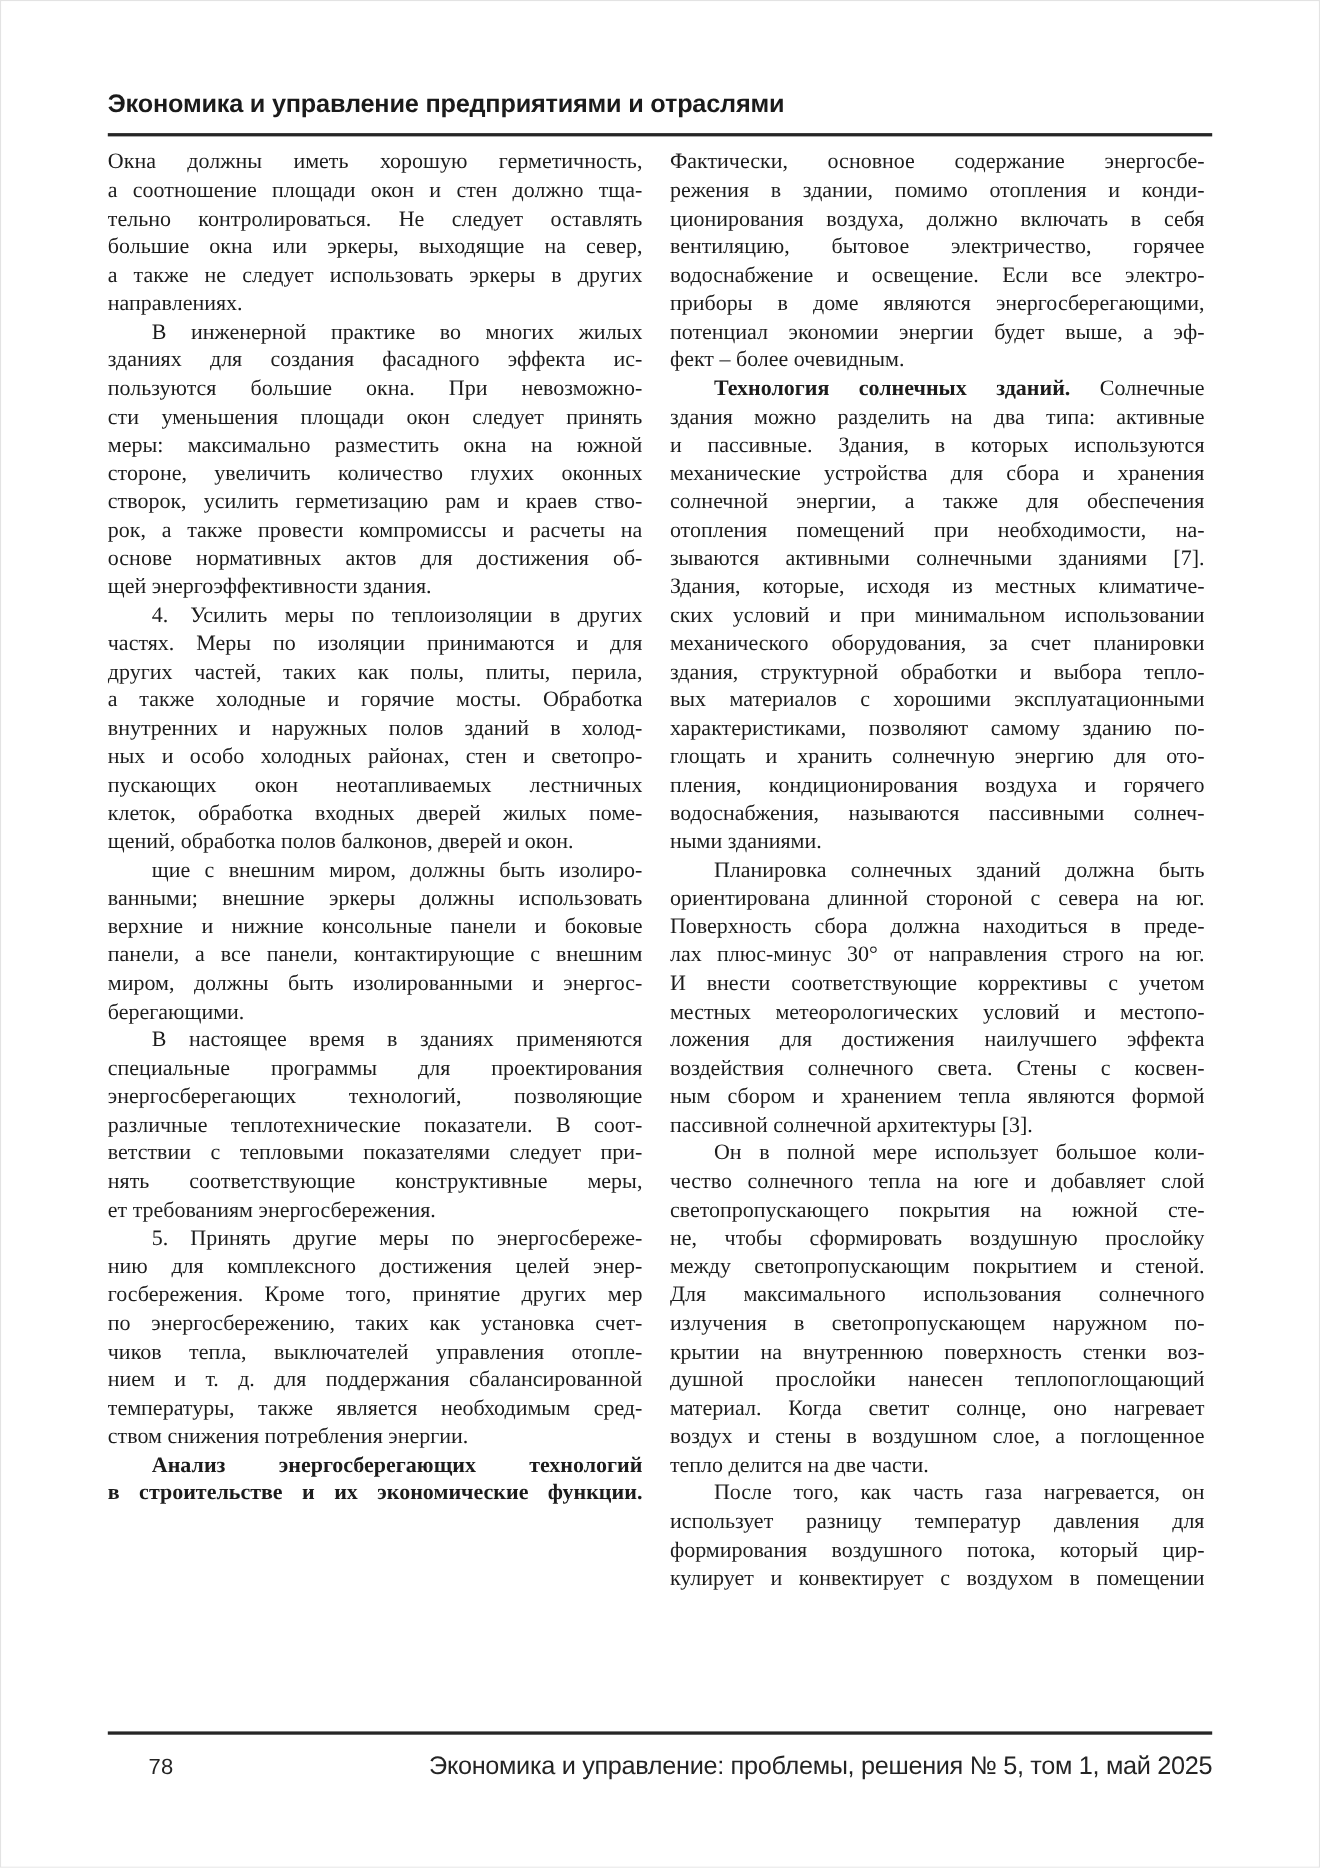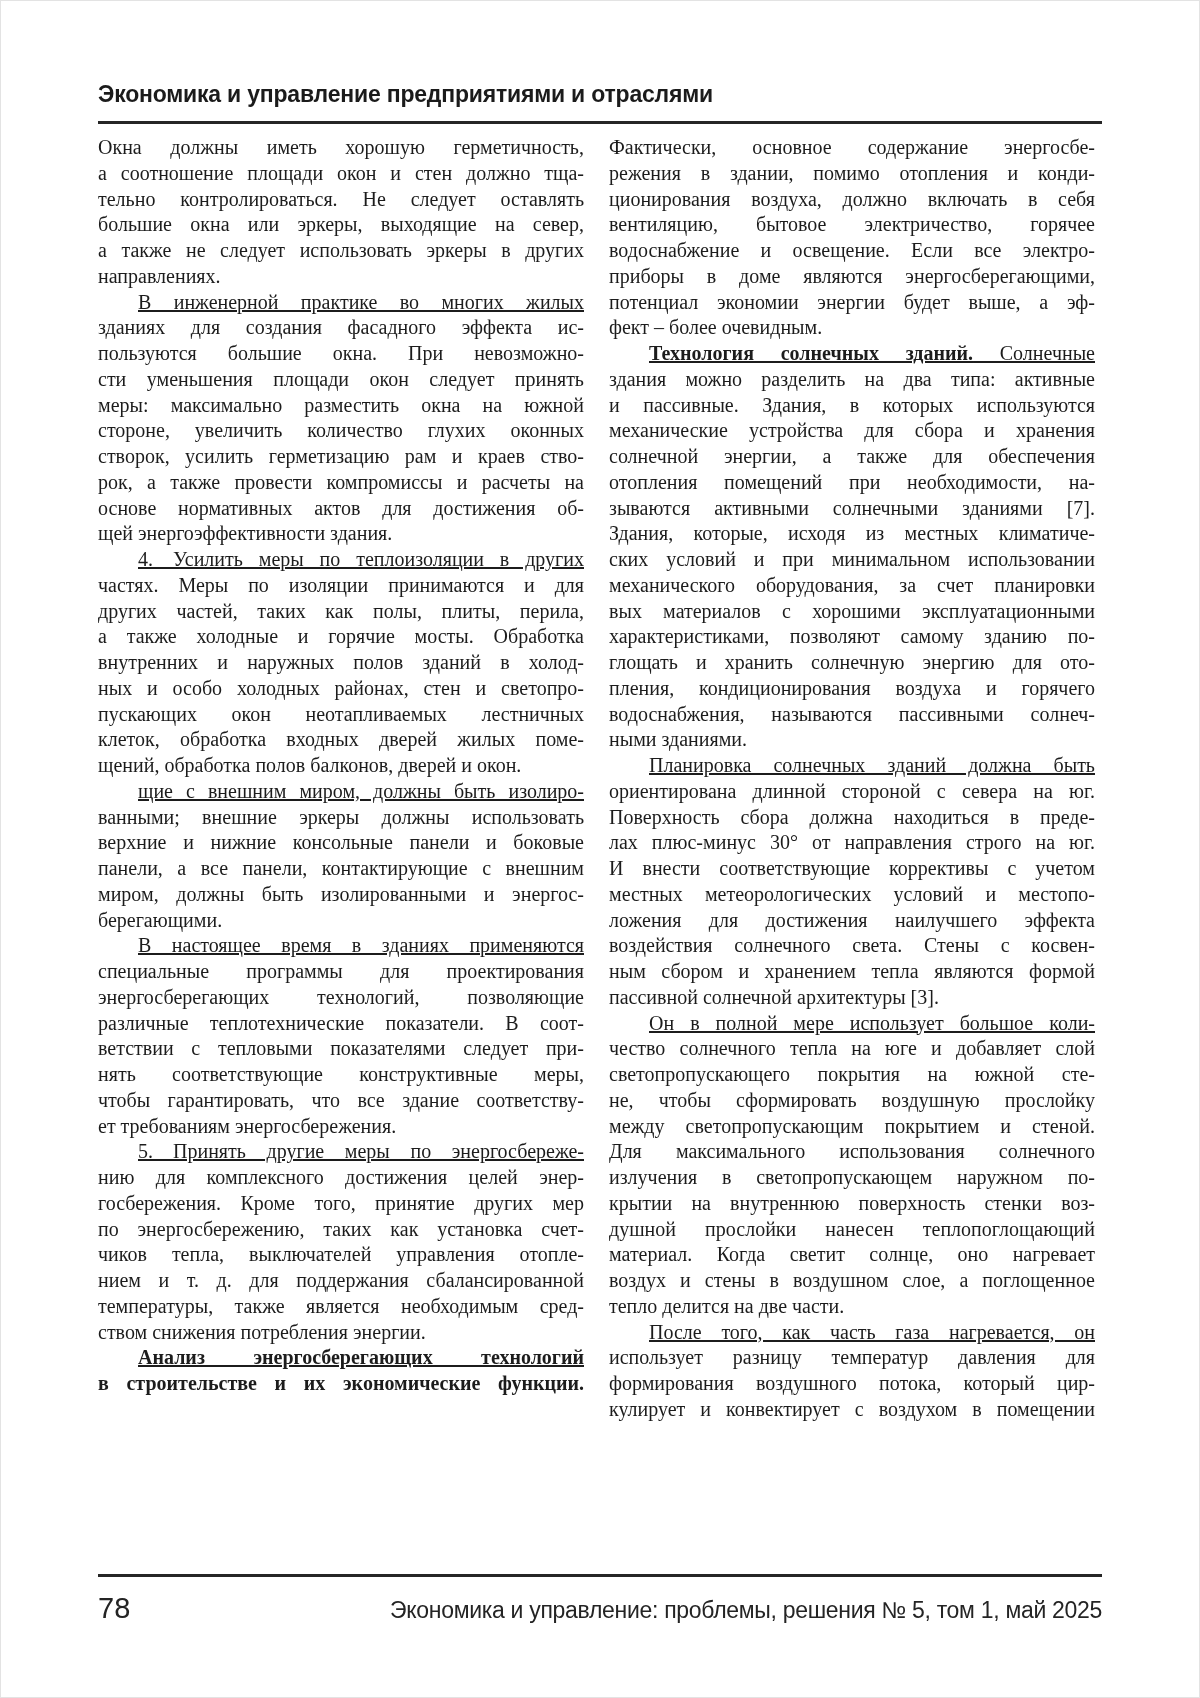--- a/index.html
+++ b/index.html
@@ -42,32 +42,32 @@
   }
   .para { margin:0; }
   .para.bold { font-weight:700; }
   .line {
     text-align:justify;
     text-align-last:justify;
     overflow:hidden;
     white-space:normal;
   }
   .line.last { text-align-last:left; }
-  .para.indent .line:first-child { padding-left:40px;text-decoration:underline; }
+  .para.indent .line:first-child { padding-left:40px; }
   .footer-rule {
     position:absolute; left:97px; right:97px; top:1573px;
     height:3px; background:#262626;
   }
   .page-footer {
     position:absolute; left:97px; right:97px; top:1591px;
     display:flex; justify-content:space-between; align-items:baseline;
     font-family:"Liberation Sans", sans-serif;
     color:#242424;
   }
-  .page-number { font-size:29px; letter-spacing:0.2px; }
+  .page-number { font-size:20px; letter-spacing:0.2px;margin-left:37px; }
   .journal-reference { font-size:23px; letter-spacing:-0.3px; }
 </style>
 </head>
 <body>
 
 <div class="page">
 
   <div class="page-header">
     <div class="section-title">Экономика и управление предприятиями и отраслями</div>
     <div class="header-rule"></div>
@@ -114,21 +114,20 @@
           <div class="line">миром, должны быть изолированными и энергос-</div>
           <div class="line last">берегающими.</div>
         </div>
         <div class="para indent">
           <div class="line">В настоящее время в зданиях применяются</div>
           <div class="line">специальные программы для проектирования</div>
           <div class="line">энергосберегающих технологий, позволяющие</div>
           <div class="line">различные теплотехнические показатели. В соот-</div>
           <div class="line">ветствии с тепловыми показателями следует при-</div>
           <div class="line">нять соответствующие конструктивные меры,</div>
-          <div class="line">чтобы гарантировать, что все здание соответству-</div>
           <div class="line last">ет требованиям энергосбережения.</div>
         </div>
         <div class="para indent">
           <div class="line">5. Принять другие меры по энергосбереже-</div>
           <div class="line">нию для комплексного достижения целей энер-</div>
           <div class="line">госбережения. Кроме того, принятие других мер</div>
           <div class="line">по энергосбережению, таких как установка счет-</div>
           <div class="line">чиков тепла, выключателей управления отопле-</div>
           <div class="line">нием и т. д. для поддержания сбалансированной</div>
           <div class="line">температуры, также является необходимым сред-</div>
@@ -154,20 +153,21 @@
           <div class="line"><b>Технология солнечных зданий.</b> Солнечные</div>
           <div class="line">здания можно разделить на два типа: активные</div>
           <div class="line">и пассивные. Здания, в которых используются</div>
           <div class="line">механические устройства для сбора и хранения</div>
           <div class="line">солнечной энергии, а также для обеспечения</div>
           <div class="line">отопления помещений при необходимости, на-</div>
           <div class="line">зываются активными солнечными зданиями [7].</div>
           <div class="line">Здания, которые, исходя из местных климатиче-</div>
           <div class="line">ских условий и при минимальном использовании</div>
           <div class="line">механического оборудования, за счет планировки</div>
+          <div class="line">здания, структурной обработки и выбора тепло-</div>
           <div class="line">вых материалов с хорошими эксплуатационными</div>
           <div class="line">характеристиками, позволяют самому зданию по-</div>
           <div class="line">глощать и хранить солнечную энергию для ото-</div>
           <div class="line">пления, кондиционирования воздуха и горячего</div>
           <div class="line">водоснабжения, называются пассивными солнеч-</div>
           <div class="line last">ными зданиями.</div>
         </div>
         <div class="para indent">
           <div class="line">Планировка солнечных зданий должна быть</div>
           <div class="line">ориентирована длинной стороной с севера на юг.</div>

